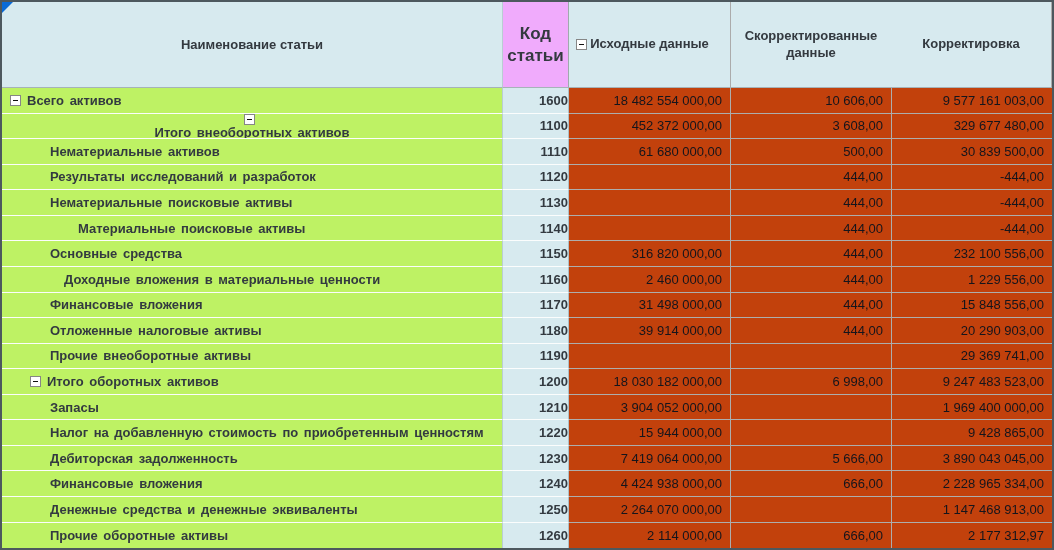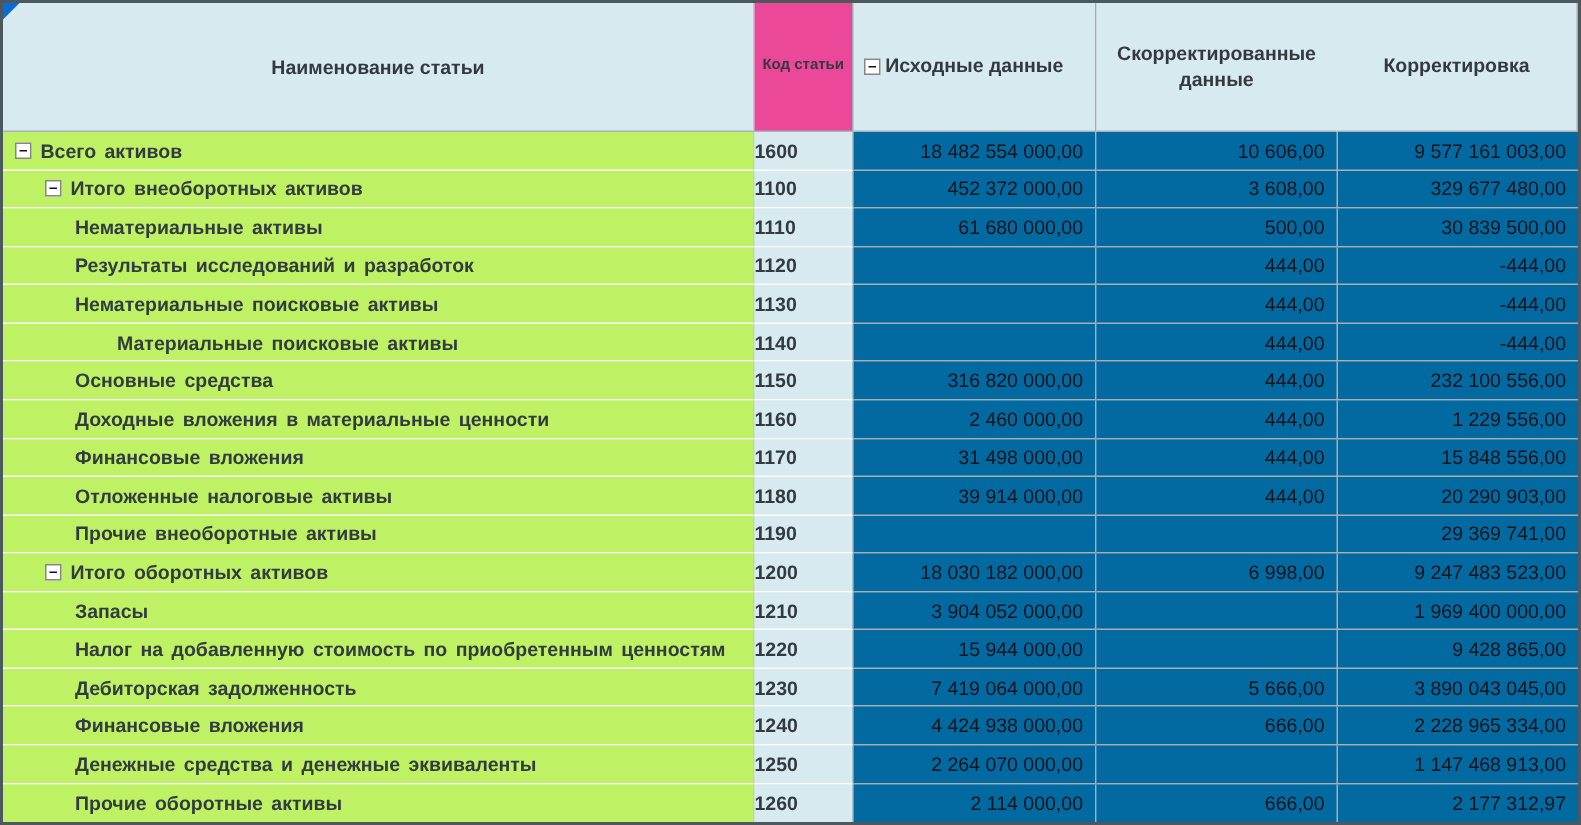--- a/index.html
+++ b/index.html
@@ -28,24 +28,24 @@
     display: flex; align-items: center; justify-content: center;
     background: #d7eaef;
     border-right: 1px solid #b9cdd3;
     border-bottom: 1px solid #a6b3b8;
     font-size: 13px; font-weight: bold; color: #33393f;
     text-align: center;
   }
   .h-code {
     width: 66px; flex: 0 0 66px;
     display: flex; align-items: center; justify-content: center;
-    background: #ec4899;
+    background: #f0abfc;
     border-right: 1px solid #9fa9ad;
     border-bottom: 1px solid #a6b3b8;
-    font-size: 10px; font-weight: bold; color: #33393f;
+    font-size: 17px; font-weight: bold; color: #33393f;
     text-align: center; line-height: 1.25;
   }
   .h-data { flex: 1; display: flex; flex-direction: column; }
   .h-group {
     height: 27px; flex: 0 0 27px;
     position: relative;
     display: flex; align-items: center; justify-content: center;
     background: #d7eaef;
     border-bottom: 1px solid #ababab;
     font-size: 13px; font-weight: bold; color: #33393f;
@@ -73,29 +73,29 @@
     display: flex; align-items: center;
     background: #bef264;
     border-right: 1px solid #b9cdd3;
     border-bottom: 1px solid #fbfdfd;
     font-size: 13px; font-weight: bold; color: #333a40;
     white-space: nowrap; overflow: hidden;
     word-spacing: 2px;
   }
   .cell-code {
     width: 66px; flex: 0 0 66px;
-    display: flex; align-items: center; justify-content: flex-start;
+    display: flex; align-items: center; justify-content: flex-end;
     background: #d7eaef;
     border-right: 1px solid #adbfc6;
     border-bottom: 1px solid #fbfdfd;
     font-size: 13px; font-weight: bold; color: #333a40;
   }
   .cell-data {
     display: flex; align-items: center; justify-content: flex-end;
-    background: #0369a1;
+    background: #c2410c;
     border-right: 1px solid #adadad;
     border-bottom: 1px solid #adadad;
     font-size: 13px; color: #15151c;
     padding-right: 8px;
     white-space: nowrap; overflow: hidden;
   }
   .cell-data.c1 { width: 162px; flex: 0 0 162px; }
   .cell-data.c2 { width: 161px; flex: 0 0 161px; }
   .cell-data.c3 { width: 160px; flex: 0 0 160px; border-right: none; }
   .row:last-child .cell-name,
@@ -153,35 +153,35 @@
       <span>Всего активов</span>
     </div>
     <div class="cell-code">
       <span>1600</span>
     </div>
     <div class="cell-data c1">18 482 554 000,00</div>
     <div class="cell-data c2">10 606,00</div>
     <div class="cell-data c3">9 577 161 003,00</div>
   </div>
       <div class="row">
-    <div class="cell-name" style="padding-left: 28px;">
+    <div class="cell-name" style=" flex-direction: column;">
       <span class="collapse-box"></span>
       <span>Итого внеоборотных активов</span>
     </div>
     <div class="cell-code">
       <span>1100</span>
     </div>
     <div class="cell-data c1">452 372 000,00</div>
     <div class="cell-data c2">3 608,00</div>
     <div class="cell-data c3">329 677 480,00</div>
   </div>
       <div class="row">
     <div class="cell-name" style="padding-left: 48px;">
 
-      <span>Нематериальные активы</span>
+      <span>Нематериальные активов</span>
     </div>
     <div class="cell-code">
       <span>1110</span>
     </div>
     <div class="cell-data c1">61 680 000,00</div>
     <div class="cell-data c2">500,00</div>
     <div class="cell-data c3">30 839 500,00</div>
   </div>
       <div class="row">
     <div class="cell-name" style="padding-left: 48px;">
@@ -225,21 +225,21 @@
       <span>Основные средства</span>
     </div>
     <div class="cell-code">
       <span>1150</span>
     </div>
     <div class="cell-data c1">316 820 000,00</div>
     <div class="cell-data c2">444,00</div>
     <div class="cell-data c3">232 100 556,00</div>
   </div>
       <div class="row">
-    <div class="cell-name" style="padding-left: 48px;">
+    <div class="cell-name" style="padding-left: 62px;">
 
       <span>Доходные вложения в материальные ценности</span>
     </div>
     <div class="cell-code">
       <span>1160</span>
     </div>
     <div class="cell-data c1">2 460 000,00</div>
     <div class="cell-data c2">444,00</div>
     <div class="cell-data c3">1 229 556,00</div>
   </div>

